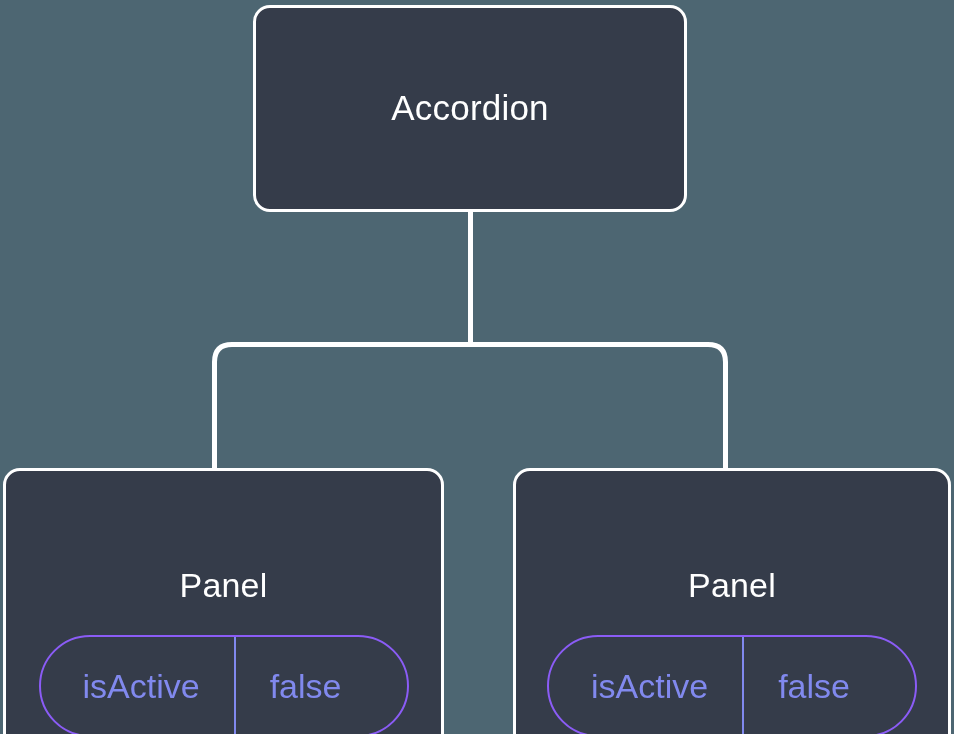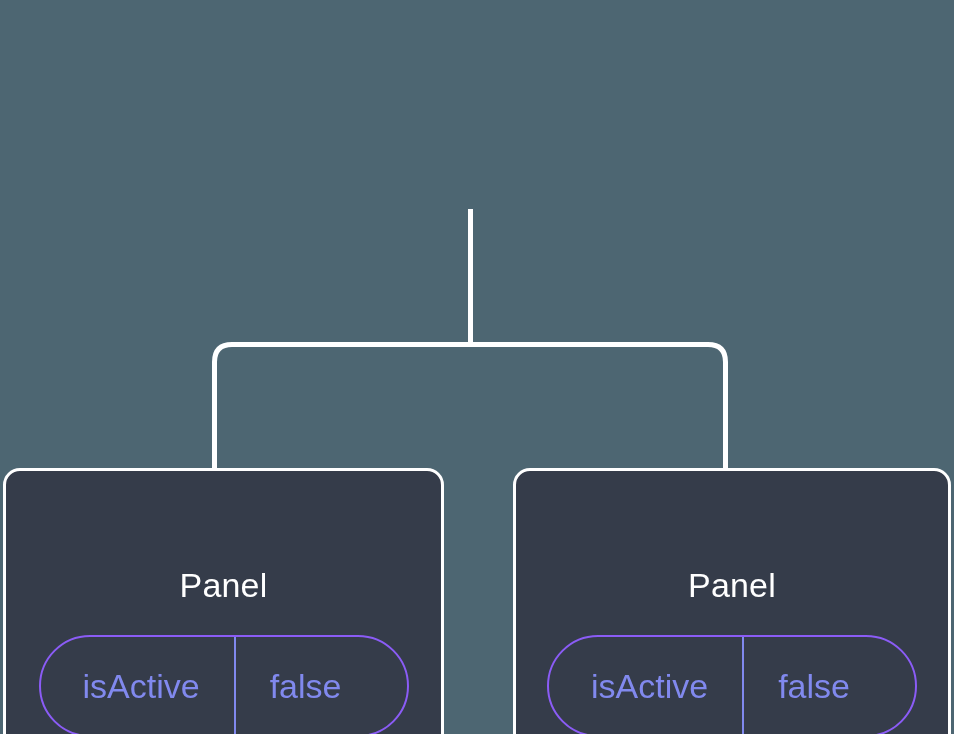--- a/index.html
+++ b/index.html
@@ -117,20 +117,23 @@
 <div id="tree-canvas">
 
   <svg class="connectors" viewBox="0 0 954 734" width="954" height="734">
 
     <path d="M 470.5 209 L 470.5 345" fill="none" stroke="#ffffff" stroke-width="5" stroke-linecap="butt"></path>
 
     <path d="M 214.5 470 L 214.5 362 Q 214.5 344.5 232 344.5
              L 708 344.5 Q 725.5 344.5 725.5 362 L 725.5 470" fill="none" stroke="#ffffff" stroke-width="5" stroke-linejoin="round" stroke-linecap="butt"></path>
   </svg>
 
+  <div class="node node-root">
+    <span class="node-title">Accordion</span>
+  </div>
 
   <div class="node node-child left">
     <span class="node-title">Panel</span>
 
     <div class="badge">
       <span class="badge-key">isActive</span>
       <span class="badge-val">false</span>
     </div>
   </div>
 

